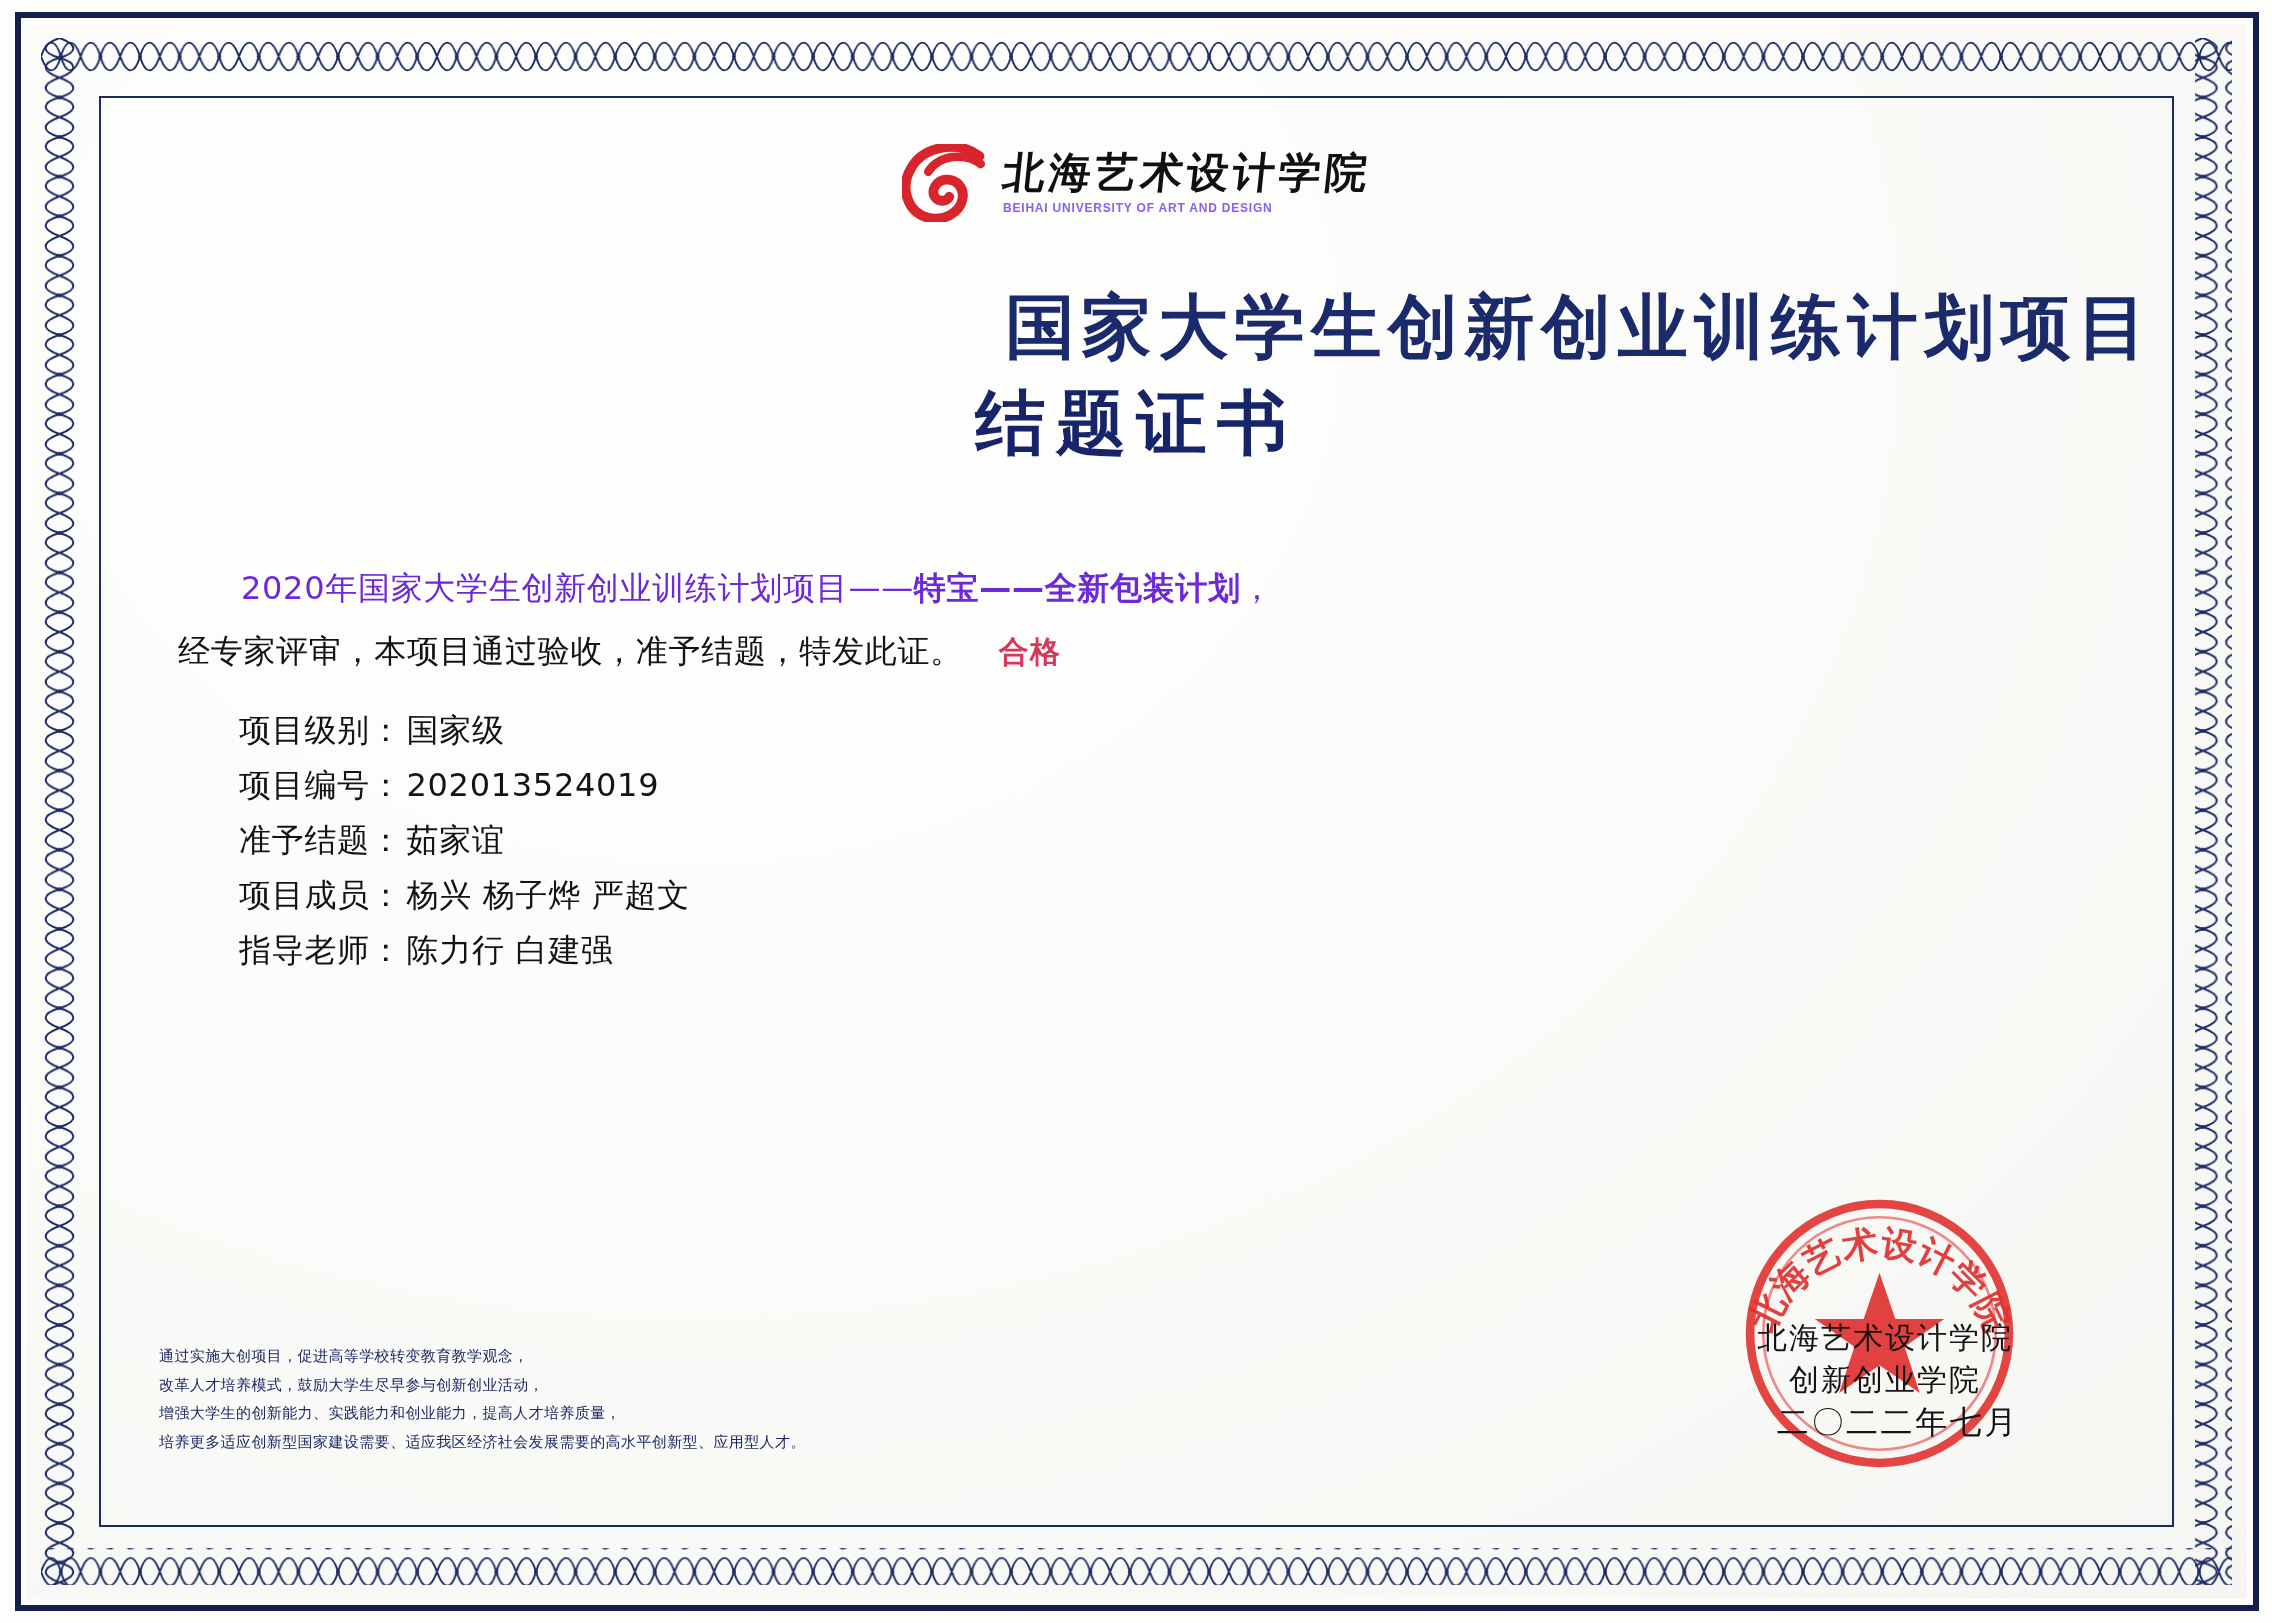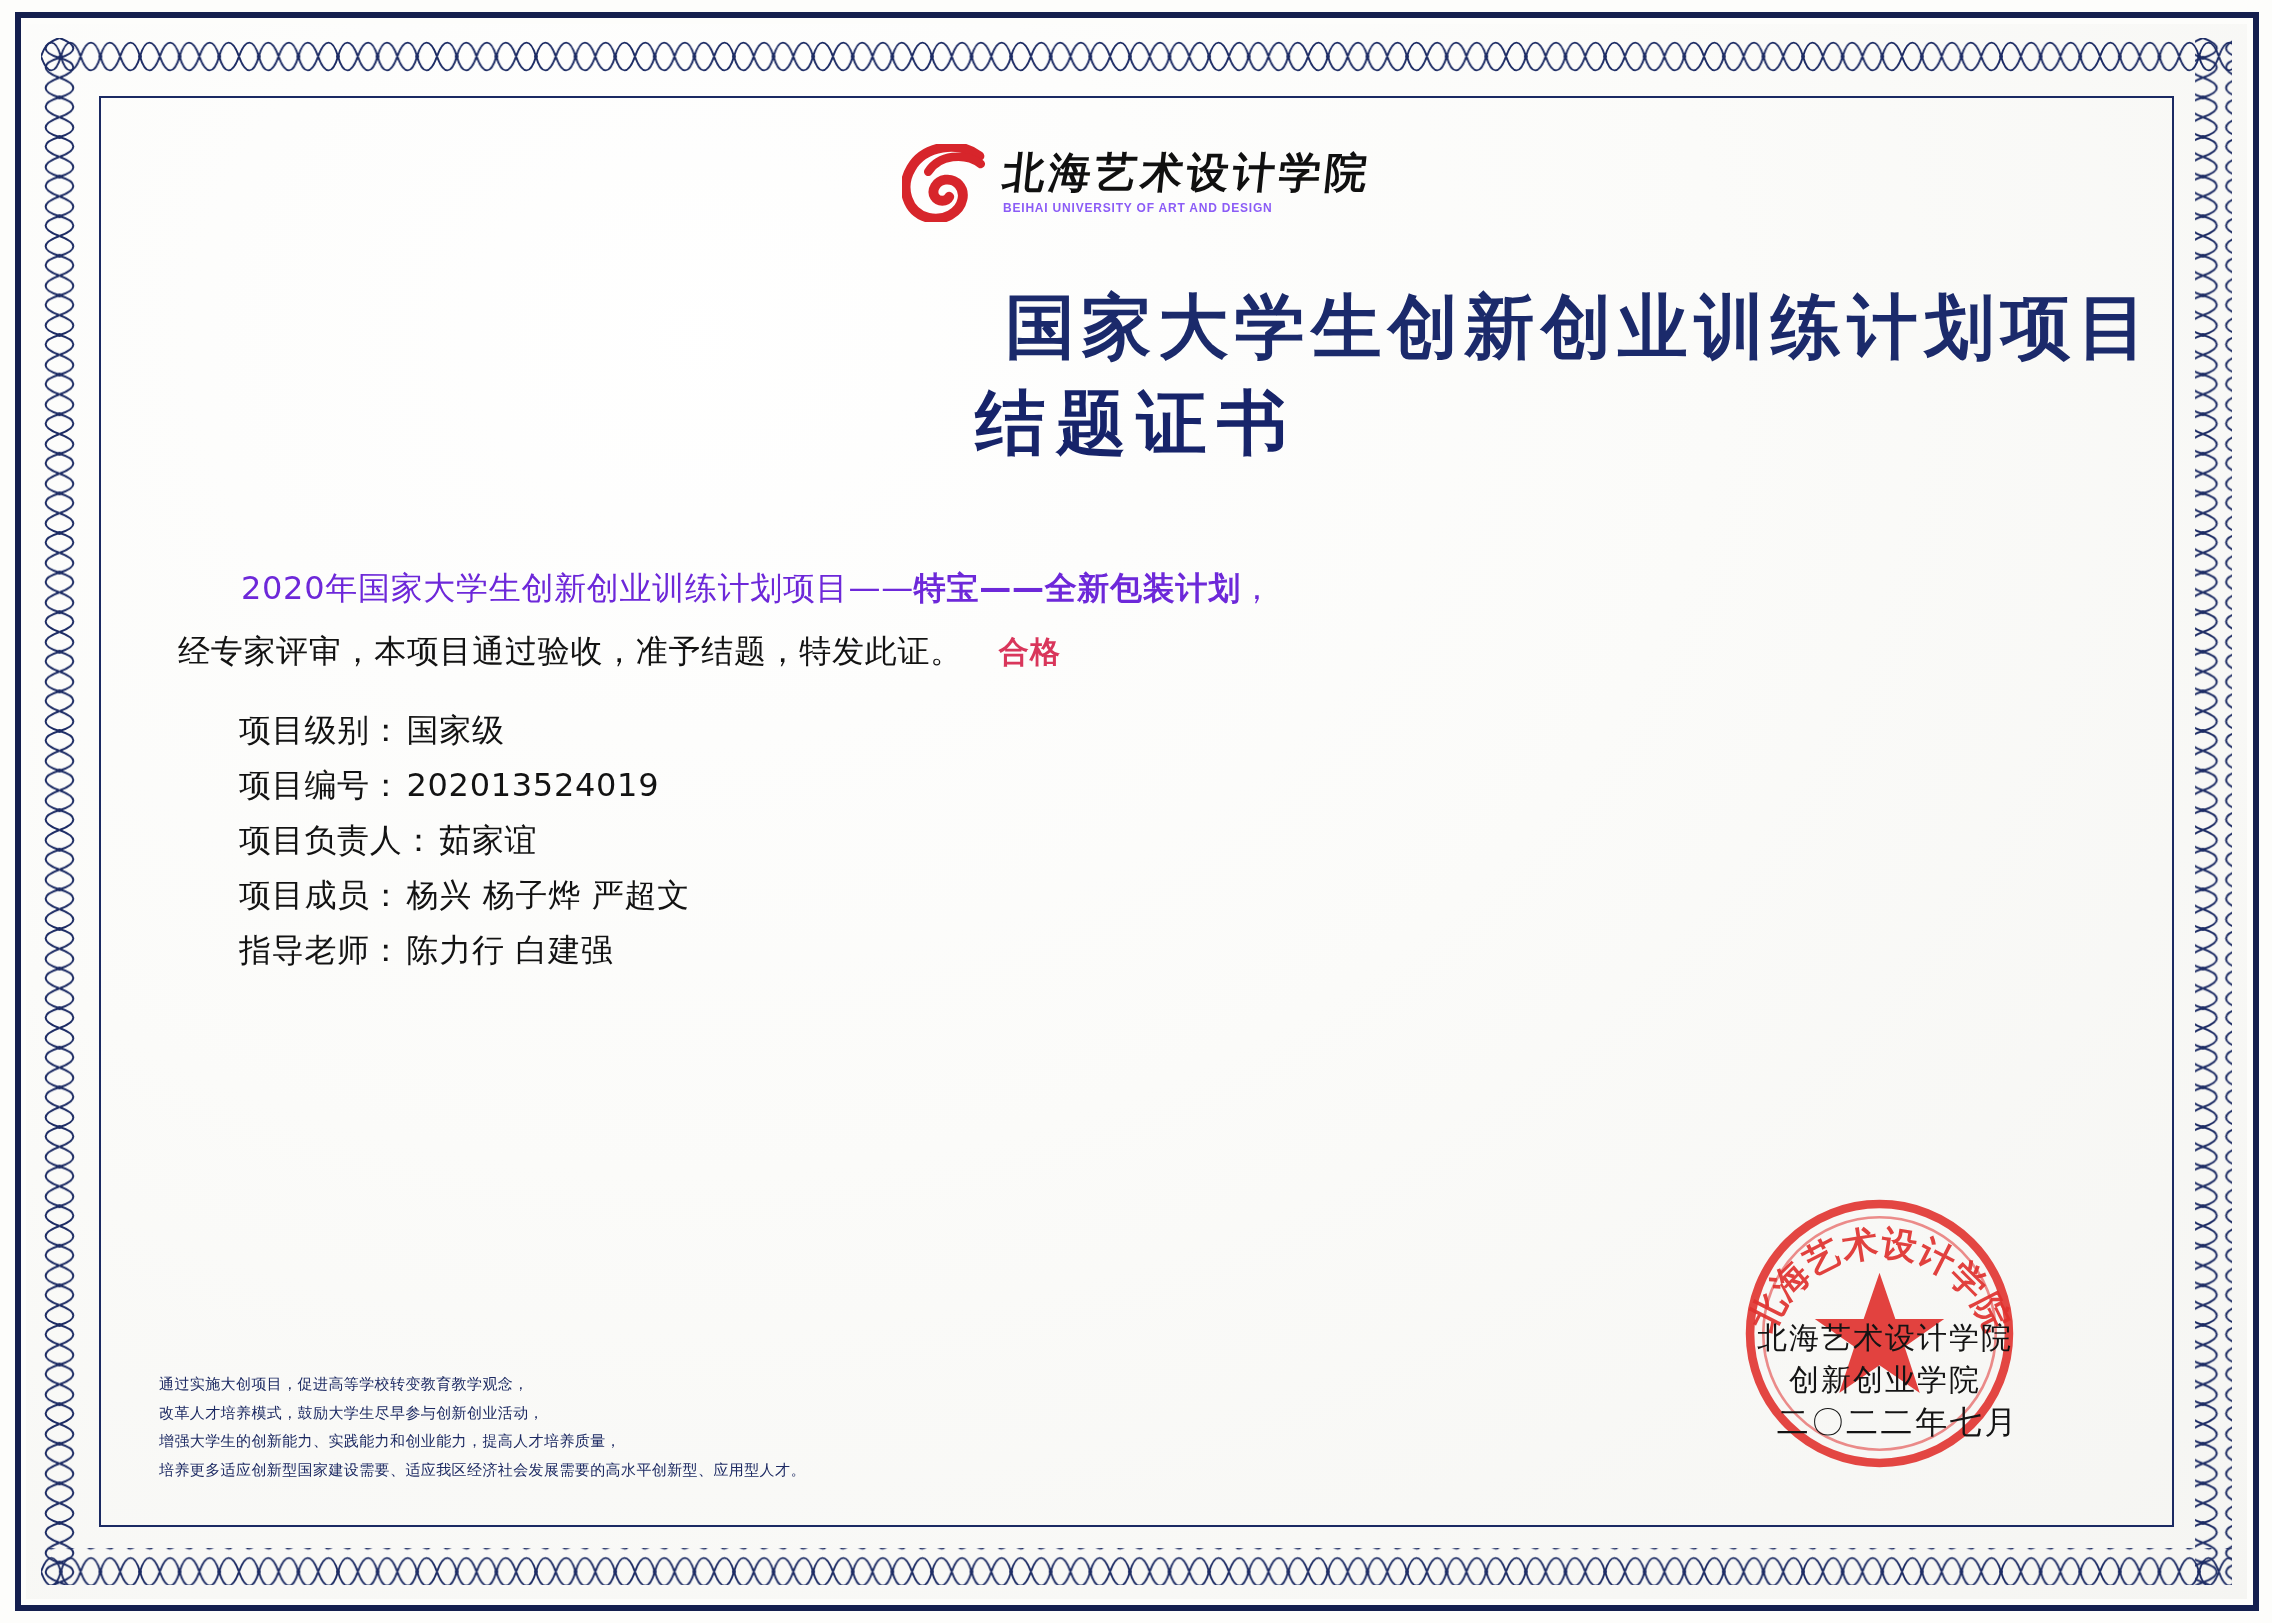--- a/index.html
+++ b/index.html
@@ -183,21 +183,21 @@
     letter-spacing: 0.7px;
     white-space: nowrap;
   }
   .field-label { }
   .field-value { margin-left: 4px; }
 
   
   .footer-note {
     position: absolute;
     left: 40px;
-    bottom: 26px;
+    bottom: 54px;
     font-family: "DejaVu Serif", serif;
     font-size: 15px;
     line-height: 1.92;
     color: #1d2a63;
     letter-spacing: 0.4px;
   }
 
   
   .seal-area {
     position: absolute;
@@ -297,21 +297,21 @@
       </div>
 
       <div class="field-list">
         <div class="field-row">
           <span class="field-label">项目级别：</span><span class="field-value">国家级</span>
         </div>
         <div class="field-row">
           <span class="field-label">项目编号：</span><span class="field-value">202013524019</span>
         </div>
         <div class="field-row">
-          <span class="field-label">项目负责人：</span><span class="field-value">茹家谊</span>
+          <span class="field-label">准予结题：</span><span class="field-value">茹家谊</span>
         </div>
         <div class="field-row">
           <span class="field-label">项目成员：</span><span class="field-value">杨兴 杨子烨 严超文</span>
         </div>
         <div class="field-row">
           <span class="field-label">指导老师：</span><span class="field-value">陈力行 白建强</span>
         </div>
       </div>
     </div>
 

